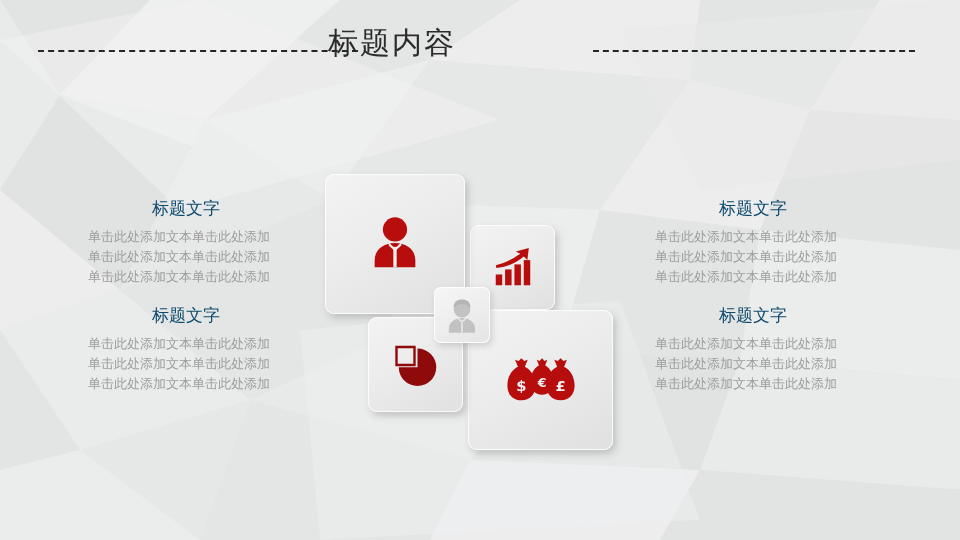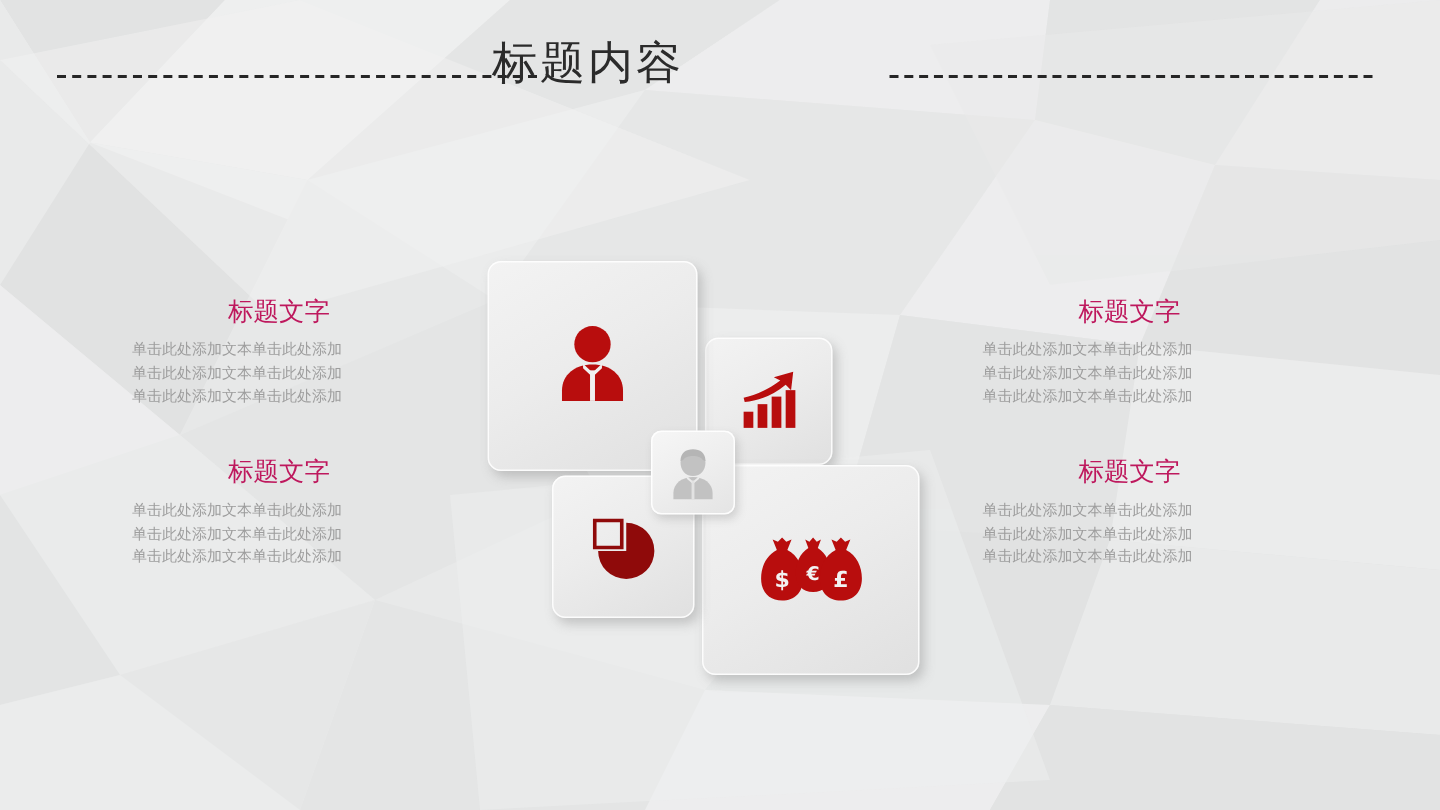--- a/index.html
+++ b/index.html
@@ -28,27 +28,27 @@
   .rule {
     position:absolute; top:50px; height:0;
     border-top:2px dashed #262626;
   }
   .rule-left  { left:38px;  width:320px; }
   .rule-right { left:593px; width:322px; }
 
   
   .txt-block { position:absolute; z-index:6; }
   .blk-head {
-    color:#be185d; font-size:17px; line-height:1.2;
+    color:#0c4a6e; font-size:17px; line-height:1.2;
     font-family:"DejaVu Sans","Liberation Sans",sans-serif;
     margin-bottom:9px; white-space:nowrap;
   }
   .blk-line {
-    color:#9d9d9d; font-size:10px; line-height:1.52;
-    font-family:Liberation Mono, monospace;
+    color:#9d9d9d; font-size:13px; line-height:1.52;
+    font-family:Liberation Sans, sans-serif;
     white-space:nowrap;
   }
   .tb-l1 { left:88px;  top:198px; width:196px; text-align:left; }
   .tb-l1 .blk-head { text-align:center; }
   .tb-l2 { left:88px;  top:305px; width:196px; text-align:left; }
   .tb-l2 .blk-head { text-align:center; }
   .tb-r1 { left:655px; top:198px; width:196px; text-align:left; }
   .tb-r1 .blk-head { text-align:center; }
   .tb-r2 { left:655px; top:305px; width:196px; text-align:left; }
   .tb-r2 .blk-head { text-align:center; }

